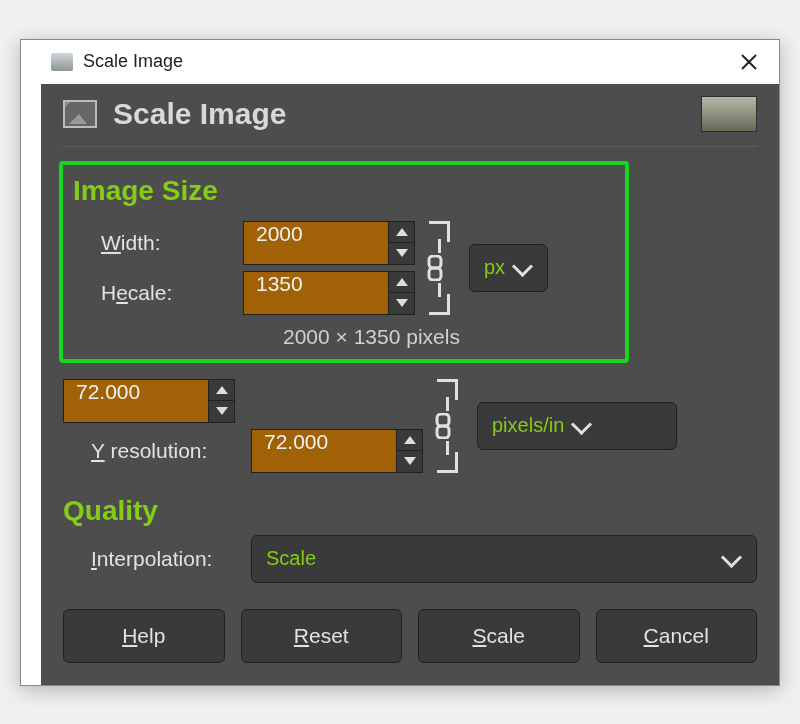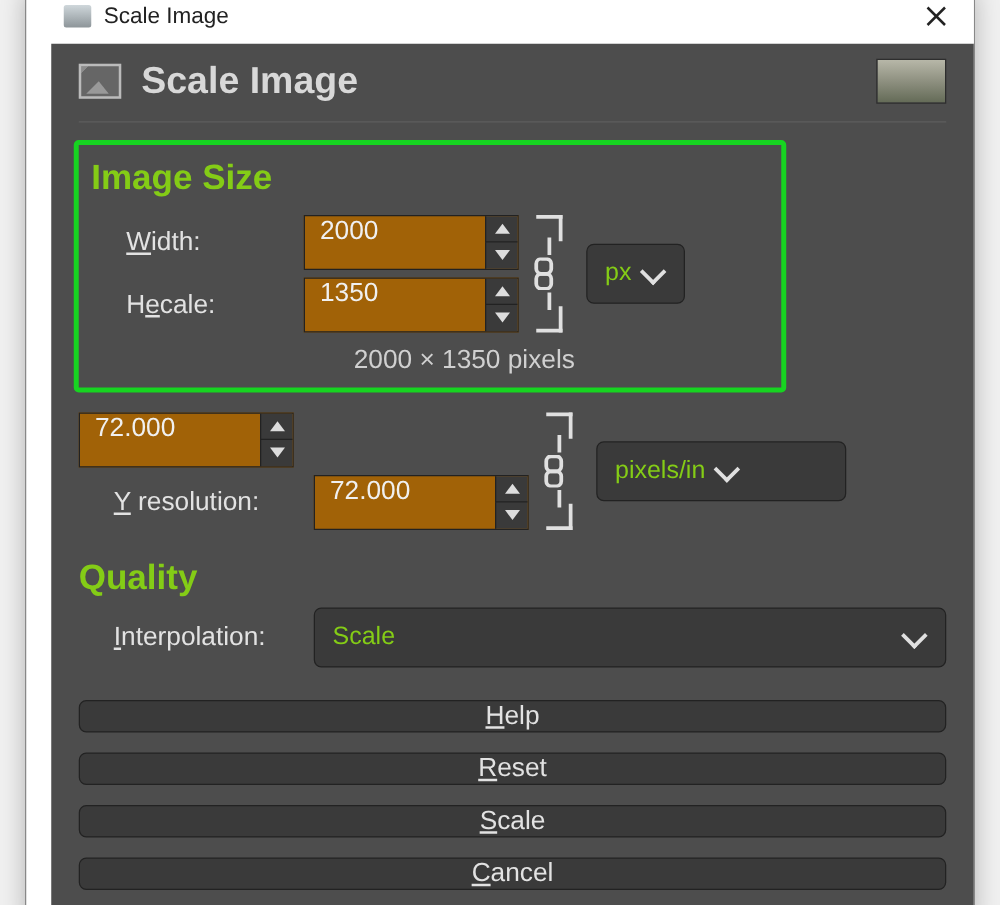--- a/index.html
+++ b/index.html
@@ -207,21 +207,20 @@
     font-size: 21px;
     color: #d0d0d0;
     margin: 4px 0 0 210px;
   }
   .reslabel { width: 188px; padding-left: 28px; font-size: 21px; color: #e2e2e2; }
   
   .footer {
     display: flex;
     gap: 16px;
     margin-top: 26px;
-    flex-direction: column;
   }
   .btn {
     flex: 1;
     height: 54px;
     background: #3a3a3a;
     border: 1px solid #222;
     border-radius: 6px;
     display: flex;
     align-items: center;
     justify-content: center;

